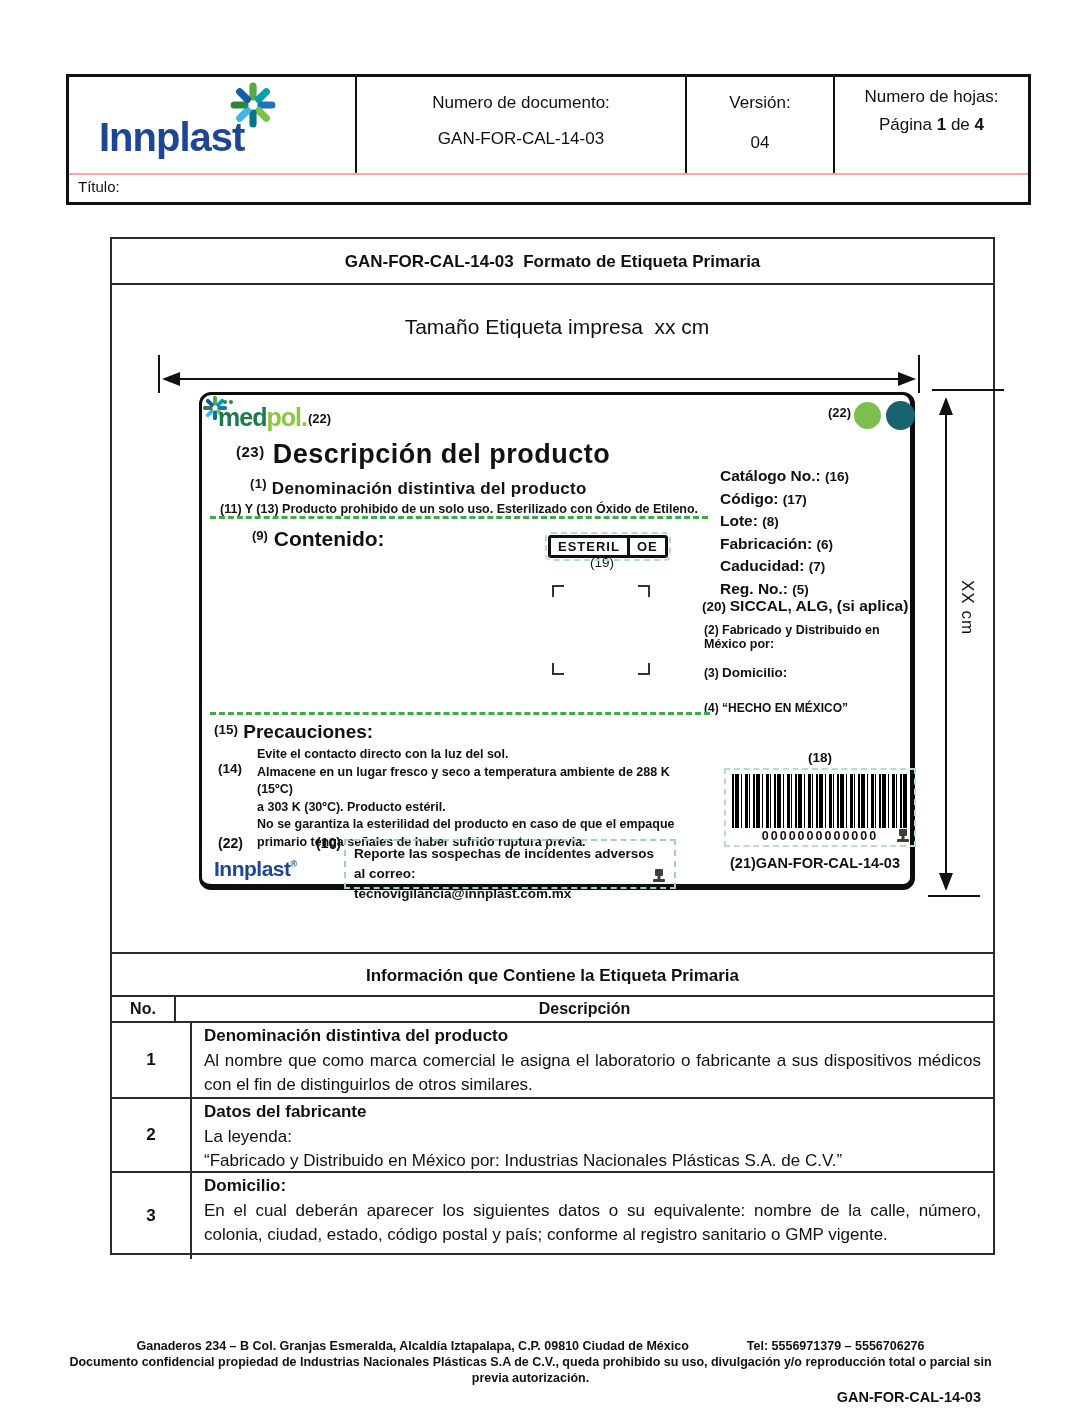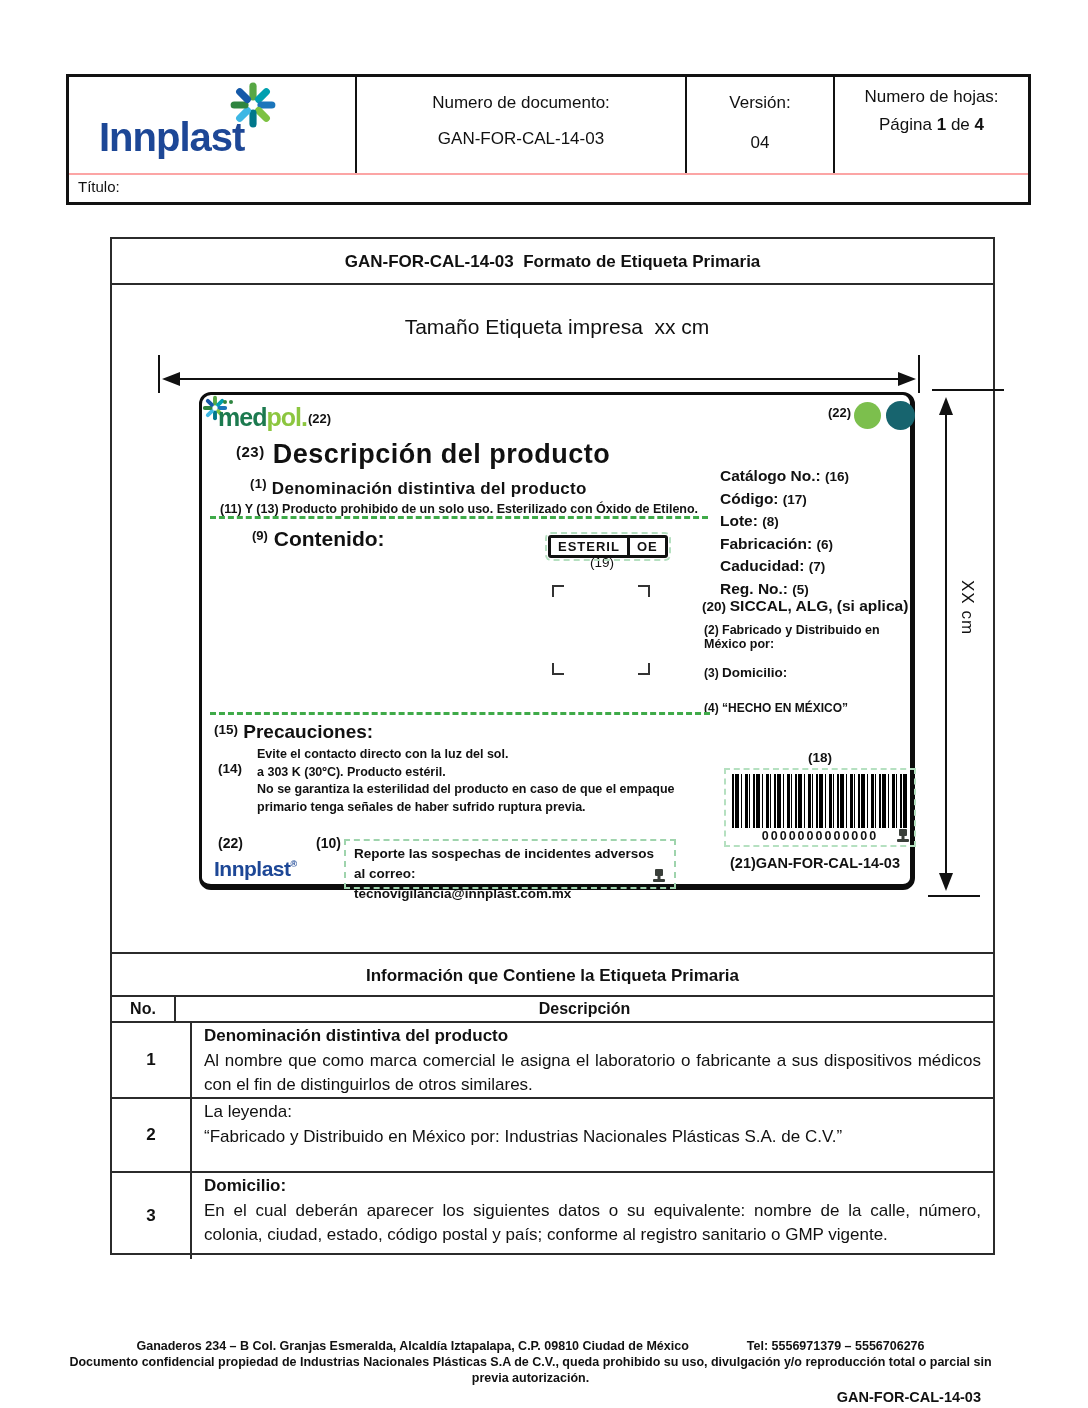--- a/index.html
+++ b/index.html
@@ -286,20 +286,21 @@
 
         <div class="gdash dash2"></div>
 
         <div class="prec-title">
           <span class="ref sup" style="top:-4px">(15)</span>
           <span>Precauciones:</span>
         </div>
         <div class="prec14 ref">(14)</div>
         <div class="prec-body">
           <div>Evite el contacto directo con la luz del sol.</div>
+          <div>Almacene en un lugar fresco y seco a temperatura ambiente de 288 K (15ºC)</div>
           <div>a 303 K (30ºC). Producto estéril.</div>
           <div>No se garantiza la esterilidad del producto en caso de que el empaque</div>
           <div>primario tenga señales de haber sufrido ruptura previa.</div>
         </div>
 
         <div class="bcblock">
           <div class="bc-ref">(18)</div>
           <div class="bc-wrap">
             <div class="bars"></div>
             <div class="digits">0000000000000</div>
@@ -340,20 +341,21 @@
       <div class="tno">1</div>
       <div class="tdesc">
         <div class="ttl">Denominación distintiva del producto</div>
         <p>Al nombre que como marca comercial le asigna el laboratorio o fabricante a sus dispositivos médicos con el fin de distinguirlos de otros similares.</p>
       </div>
     </div>
 
     <div class="trow r2">
       <div class="tno">2</div>
       <div class="tdesc">
+        <div class="ttl">Datos del fabricante</div>
         <div>La leyenda:</div>
         <div>“Fabricado y Distribuido en México por: Industrias Nacionales Plásticas S.A. de C.V.”</div>
       </div>
     </div>
 
     <div class="trow r3">
       <div class="tno">3</div>
       <div class="tdesc">
         <div class="ttl">Domicilio:</div>
         <p>En el cual deberán aparecer los siguientes datos o su equivalente: nombre de la calle, número, colonia, ciudad, estado, código postal y país; conforme al registro sanitario o GMP vigente.</p>

